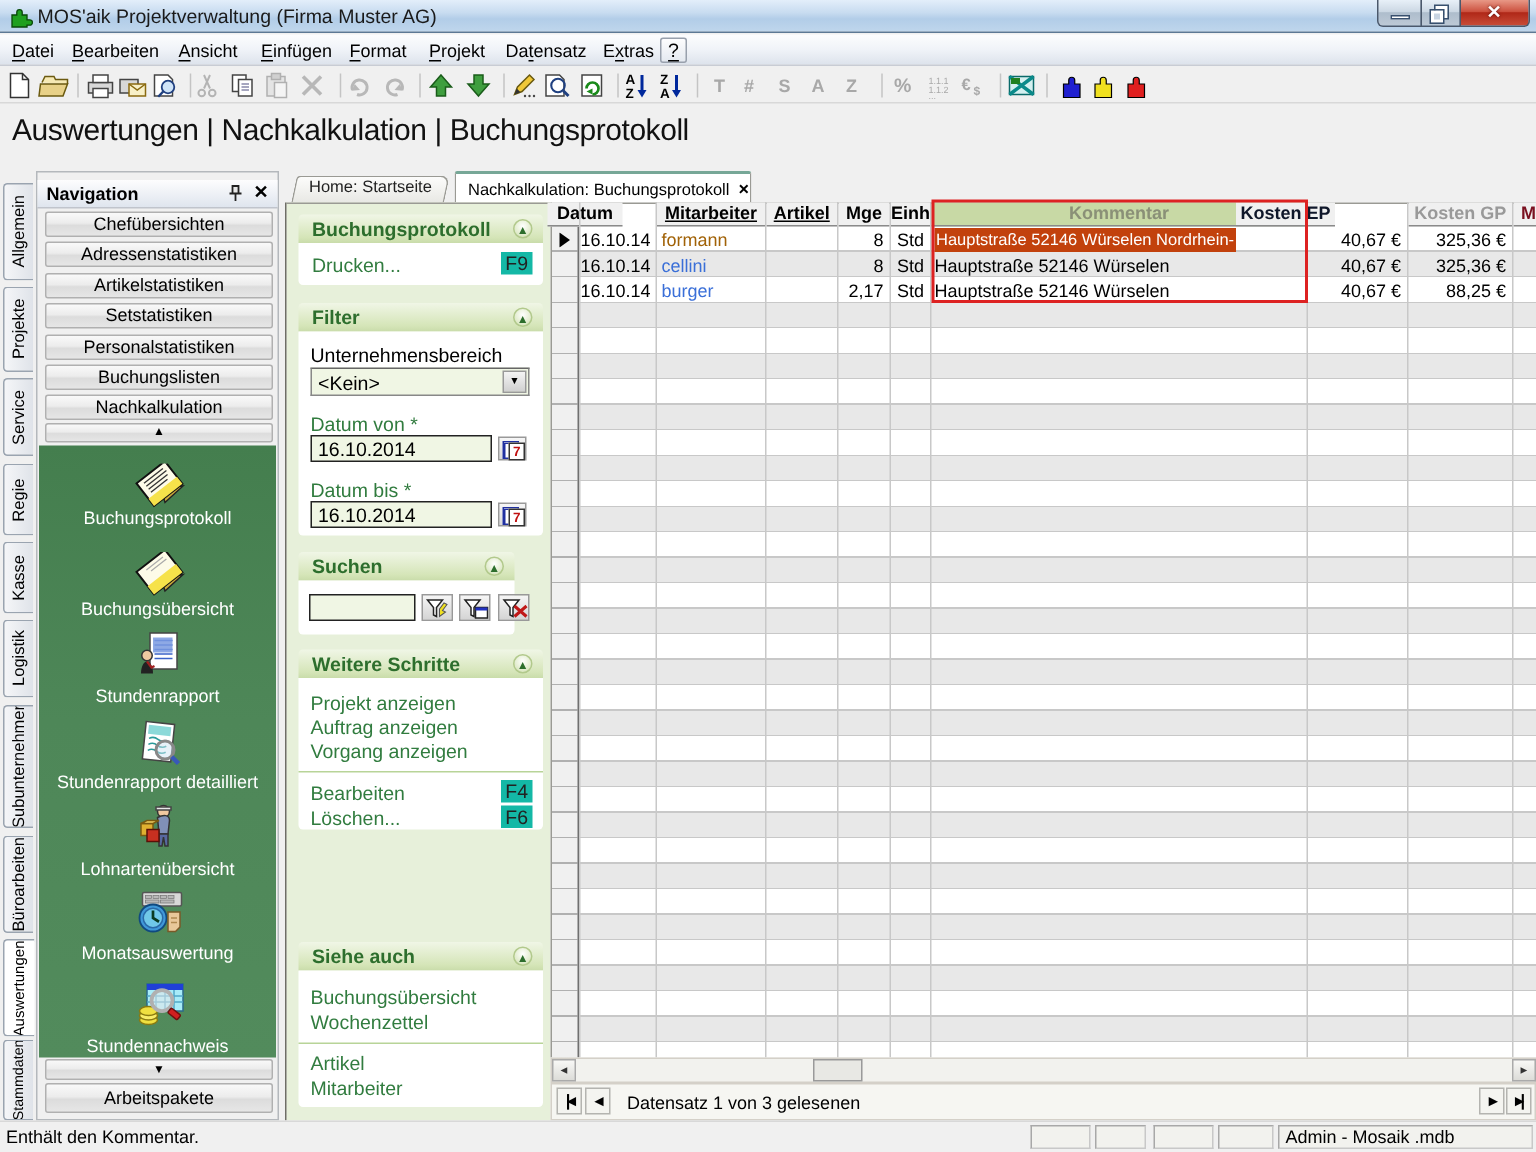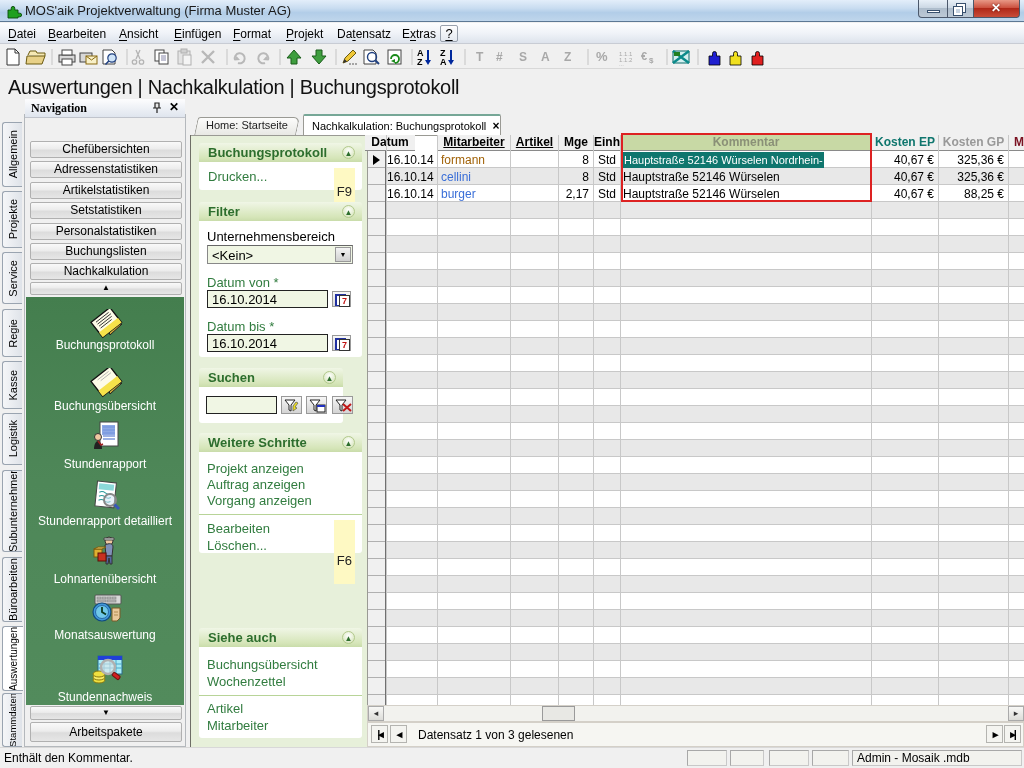--- a/index.html
+++ b/index.html
@@ -47,41 +47,41 @@
 
 
 .vtab { position:absolute; left:2px; width:20px; background:linear-gradient(90deg,#f5f6f8,#dfe3e9);
   border:1px solid #9aa4b0; border-right:none; border-radius:3px 0 0 3px; }
 .vtab { display:flex; align-items:center; justify-content:center; overflow:hidden; }
 .vtab span { font-size:11px; color:#000; writing-mode:vertical-rl; transform:rotate(180deg); white-space:nowrap; }
 .vtab.sel { background:#fff; left:2px; width:21px; }
 
 
 #navpanel { left:24px; top:114px; width:162px; height:633px; background:#f0f0f0; border:1px solid #b4b8bc; }
-#navtitle { left:25px; top:99px; width:160px; height:19px;
+#navtitle { left:25px; top:120px; width:160px; height:19px;
   background:linear-gradient(180deg,#fdfdfe,#dfe5ee); border-bottom:1px solid #c0c4cc;
-  font-size:12px; font-weight:bold; color:#000;font-family:Liberation Serif, serif; }
+  font-size:12px; font-weight:bold; color:#000; }
 .navbtn { position:absolute; left:30px; width:152px; height:17px;
   background:linear-gradient(180deg,#f9f9f9 0%,#ececec 45%,#dcdcdc 55%,#e6e6e6 100%);
   border:1px solid #b0b0b0; border-radius:2px; font-size:12px; color:#000; text-align:center; line-height:15px; }
 #greenarea { left:26px; top:297px; width:158px; height:408px;
   background:linear-gradient(180deg,#447e4e 0%,#4e8758 45%,#528b5c 100%); }
 .gicon { position:absolute; }
 .glabel { position:absolute; width:158px; text-align:center; font-size:12px; color:#fff; }
 
 
 #midpanel { left:191px; top:135px; width:176px; height:612px; background:#e7f0da; border-top:1px solid #9a9a94; }
 .sect { position:absolute; left:8px; width:163px; }
 .sehead { height:19px; background:linear-gradient(180deg,#f0f6e6 0%,#d5e5b8 80%,#c9dcaa 100%);
   border-radius:3px 3px 0 0; font-size:13px; font-weight:bold; color:#2d6e2d; padding:2px 0 0 9px; position:relative; }
 .sebody { background:#fff; border-radius:0 0 3px 3px; position:relative; }
 .collapser { position:absolute; right:7px; top:3px; width:13px; height:13px; border-radius:7px;
   background:radial-gradient(circle at 50% 35%,#ffffff,#cfe0ae); border:1px solid #b2c98c; color:#2d6e2d; font-size:8px; text-align:center; line-height:13px; }
 .glink { color:#317c3f; font-size:13px; }
-.fkey { position:absolute; right:7px; background:#fef9c3; color:#222; font-size:13px; padding:16px 3px; }
+.fkey { position:absolute; right:7px; background:#14b8a6; color:#222; font-size:13px; padding:0 3px; }
 
 .calbtn { width:19px; height:16px; background:linear-gradient(180deg,#f6f6f6,#d8d8d8); border:1px solid #999; }
 .calbtn:before { content:""; position:absolute; left:2px; top:2px; width:9px; height:10px; background:#fff; border:1px solid #2030a0; box-shadow:1px 1px 0 #2030a0 inset; }
 .calbtn:after { content:"7"; position:absolute; left:6px; top:3px; width:9px; height:10px; background:#fff; border:1px solid #333; color:#c01010; font-size:9px; font-weight:bold; text-align:center; line-height:10px; }
 .fbtn { position:absolute; top:9px; width:21px; height:18px; background:linear-gradient(180deg,#f6f6f6,#d4d4d4); border:1px solid #999; padding:1px 0 0 1px; }
 
 
 #tablearea { left:367px; top:135px; width:657px; height:570px; background:#fff; border-top:1px solid #9a9a94; border-left:1px solid #9a9a94; }
 #gridrows { left:368px; top:151px; width:656px; height:554px;
   background:repeating-linear-gradient(180deg,#fff 0 16px,#c8c8c8 16px 17px,#e8e8e8 17px 33px,#c8c8c8 33px 34px); }
@@ -524,42 +524,42 @@
 
 <div class="abs" id="markercol"></div>
 
 <div class="abs thead" style="left:368px;width:18px"></div>
 <div class="abs thead" style="left:365px;width:50px">Datum</div>
 <div class="abs thead" style="left:438px;width:72px"><u>Mitarbeiter</u></div>
 <div class="abs thead" style="left:511px;width:47px"><u>Artikel</u></div>
 <div class="abs thead" style="left:559px;width:34px">Mge</div>
 <div class="abs thead" style="left:594px;width:26px">Einh</div>
 <div class="abs thead" style="left:621px;width:250px;background:#c8d9a5;color:#8a9077">Kommentar</div>
-<div class="abs thead" style="left:872px;width:66px;color:#0f766e">Kosten EP</div>
+<div class="abs thead" style="left:824px;width:66px;color:#0f172a">Kosten EP</div>
 <div class="abs thead" style="left:939px;width:69px;color:#999">Kosten GP</div>
 <div class="abs thead" style="left:1009px;width:15px;color:#7a1020;text-align:right">M</div>
 
 <div class="vline" style="left:386px"></div>
 <div class="vline" style="left:437px"></div>
 <div class="vline" style="left:510px"></div>
 <div class="vline" style="left:558px"></div>
 <div class="vline" style="left:593px"></div>
 <div class="vline" style="left:620px"></div>
 <div class="vline" style="left:871px"></div>
 <div class="vline" style="left:938px"></div>
 <div class="vline" style="left:1008px"></div>
 
 <svg class="abs" style="left:371px;top:155px" width="10" height="10" viewBox="0 0 10 10">
     <path d="M2 0l7 5-7 5z" fill="#000"></path>
   </svg>
 <div class="cell" style="left:387px;top:153px;width:46px;text-align:right">16.10.14</div>
 <div class="cell" style="left:441px;top:153px;color:#a16207">formann</div>
 <div class="cell" style="left:559px;top:153px;width:30px;text-align:right">8</div>
 <div class="cell" style="left:594px;top:153px;width:26px;text-align:center">Std</div>
-<div class="cell" style="left:623px;top:152px;background:#0f766e;color:#fff;padding:1px 1px 0;font-size:11px">Hauptstraße 52146 Würselen Nordrhein-</div>
+<div class="cell" style="left:623px;top:152px;background:#c2410c;color:#fff;padding:1px 1px 0;font-size:11px">Hauptstraße 52146 Würselen Nordrhein-</div>
 <div class="cell" style="left:872px;top:153px;width:62px;text-align:right">40,67 €</div>
 <div class="cell" style="left:939px;top:153px;width:65px;text-align:right">325,36 €</div>
 <div class="cell" style="left:387px;top:170px;width:46px;text-align:right">16.10.14</div>
 <div class="cell" style="left:441px;top:170px;color:#3a6fd8">cellini</div>
 <div class="cell" style="left:559px;top:170px;width:30px;text-align:right">8</div>
 <div class="cell" style="left:594px;top:170px;width:26px;text-align:center">Std</div>
 <div class="cell" style="left:623px;top:170px">Hauptstraße 52146 Würselen</div>
 <div class="cell" style="left:872px;top:170px;width:62px;text-align:right">40,67 €</div>
 <div class="cell" style="left:939px;top:170px;width:65px;text-align:right">325,36 €</div>
 <div class="cell" style="left:387px;top:187px;width:46px;text-align:right">16.10.14</div>

